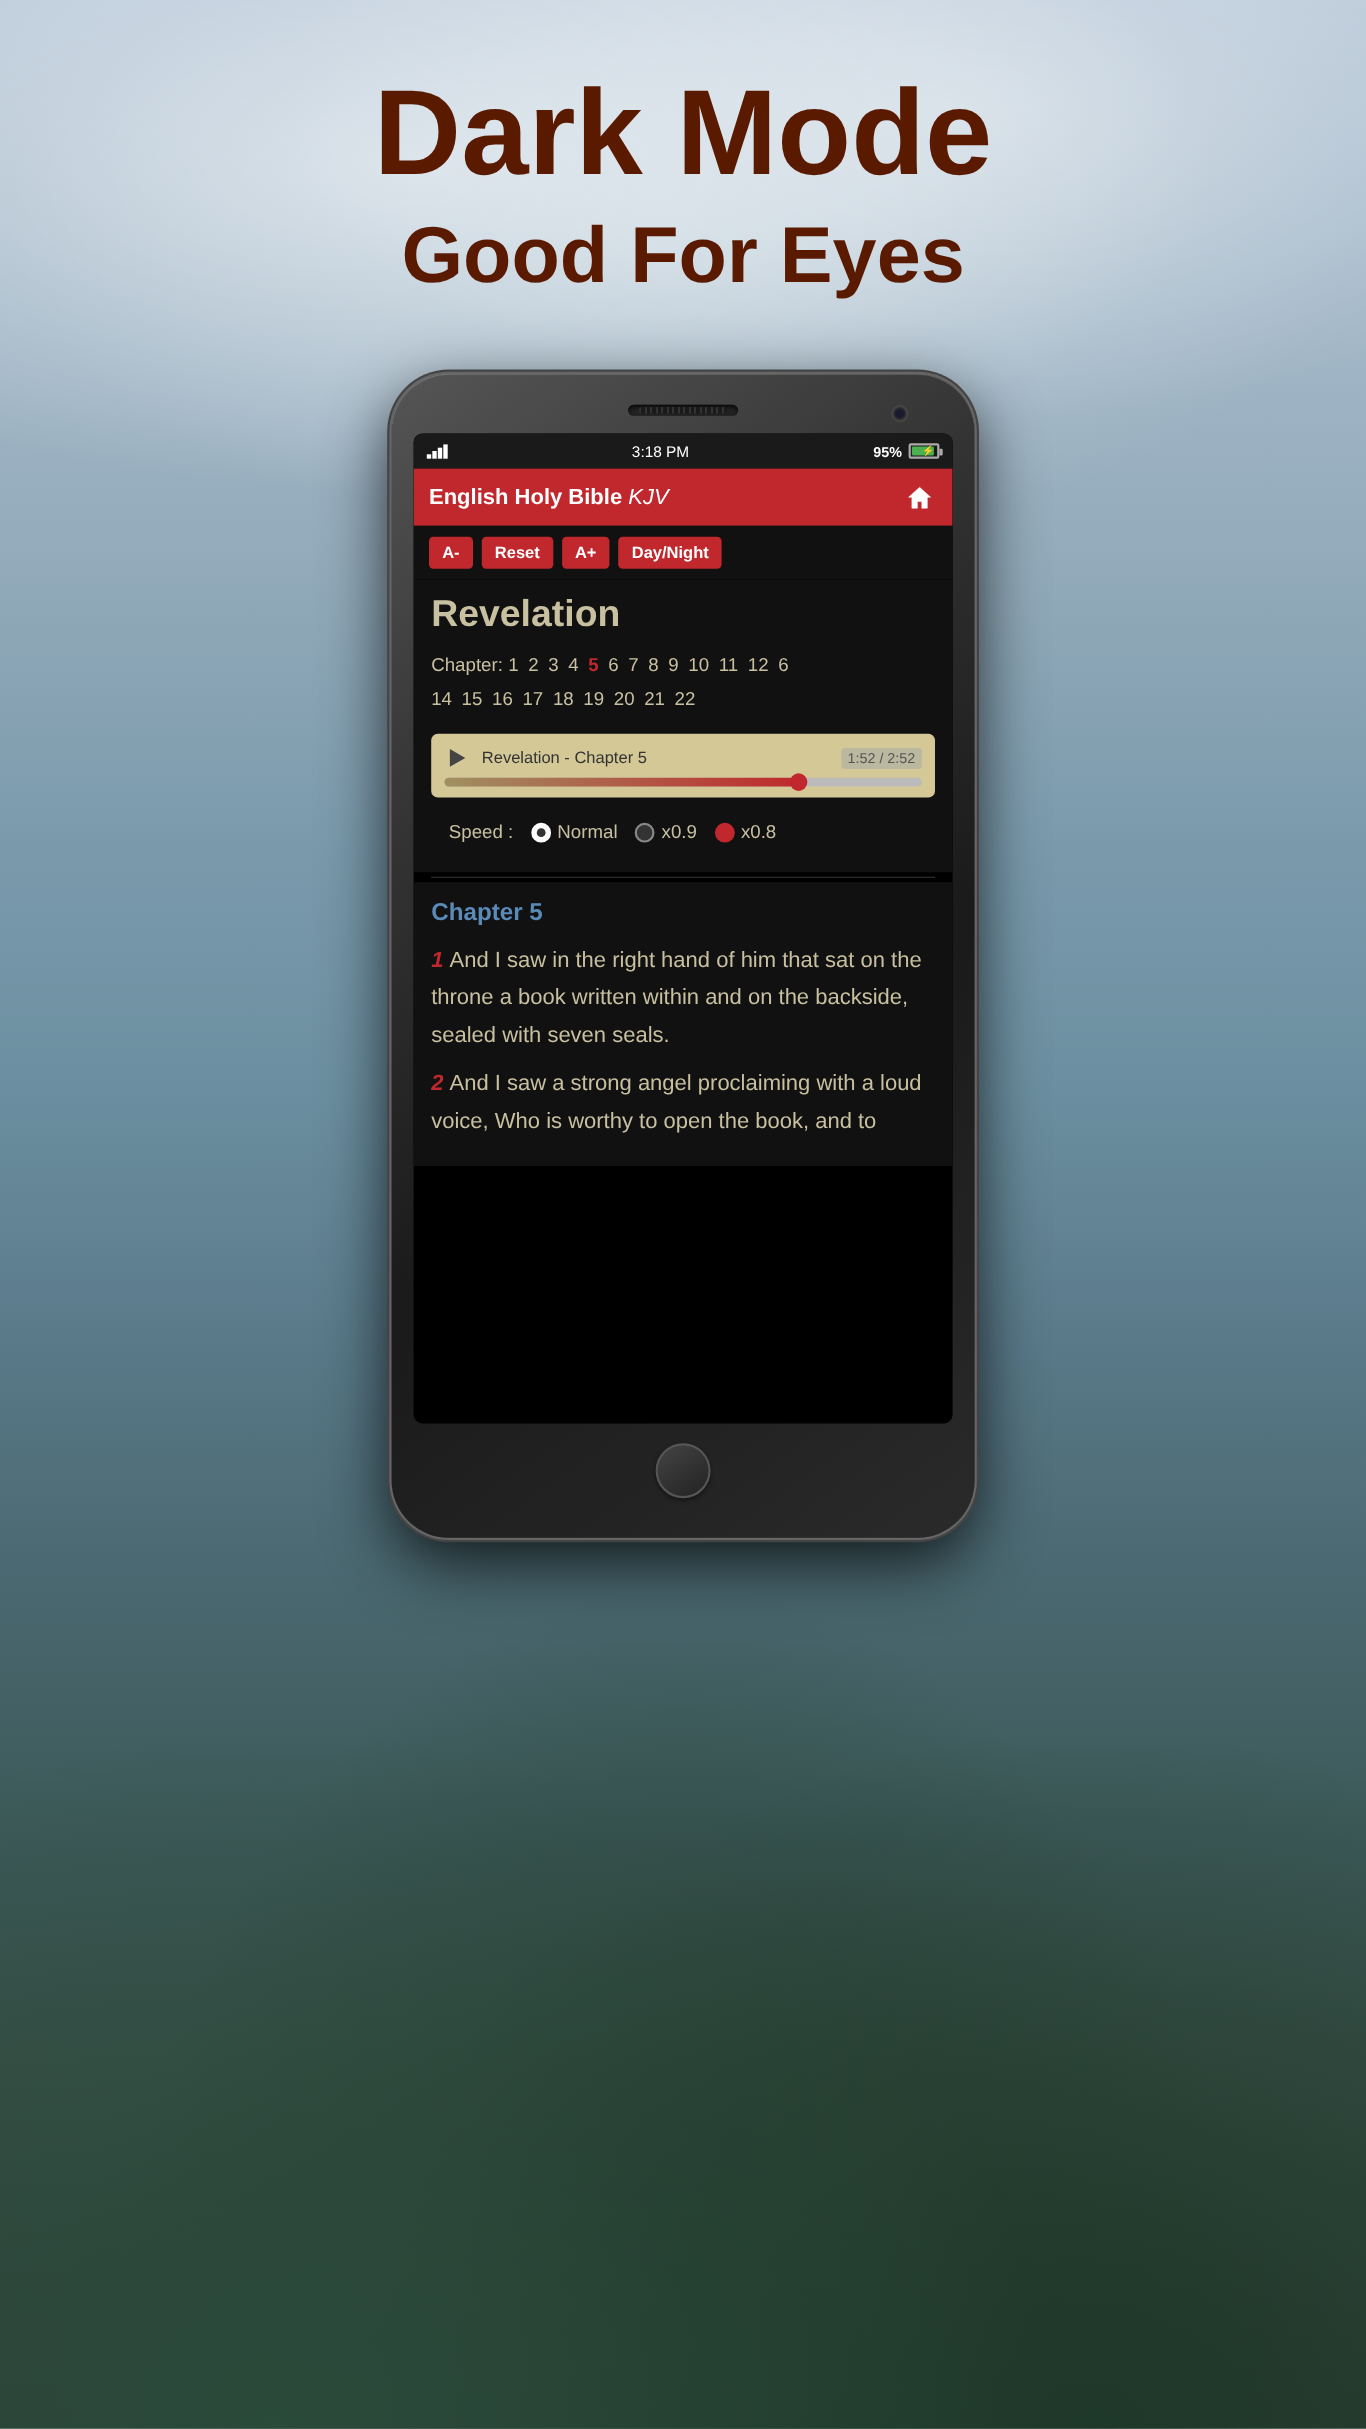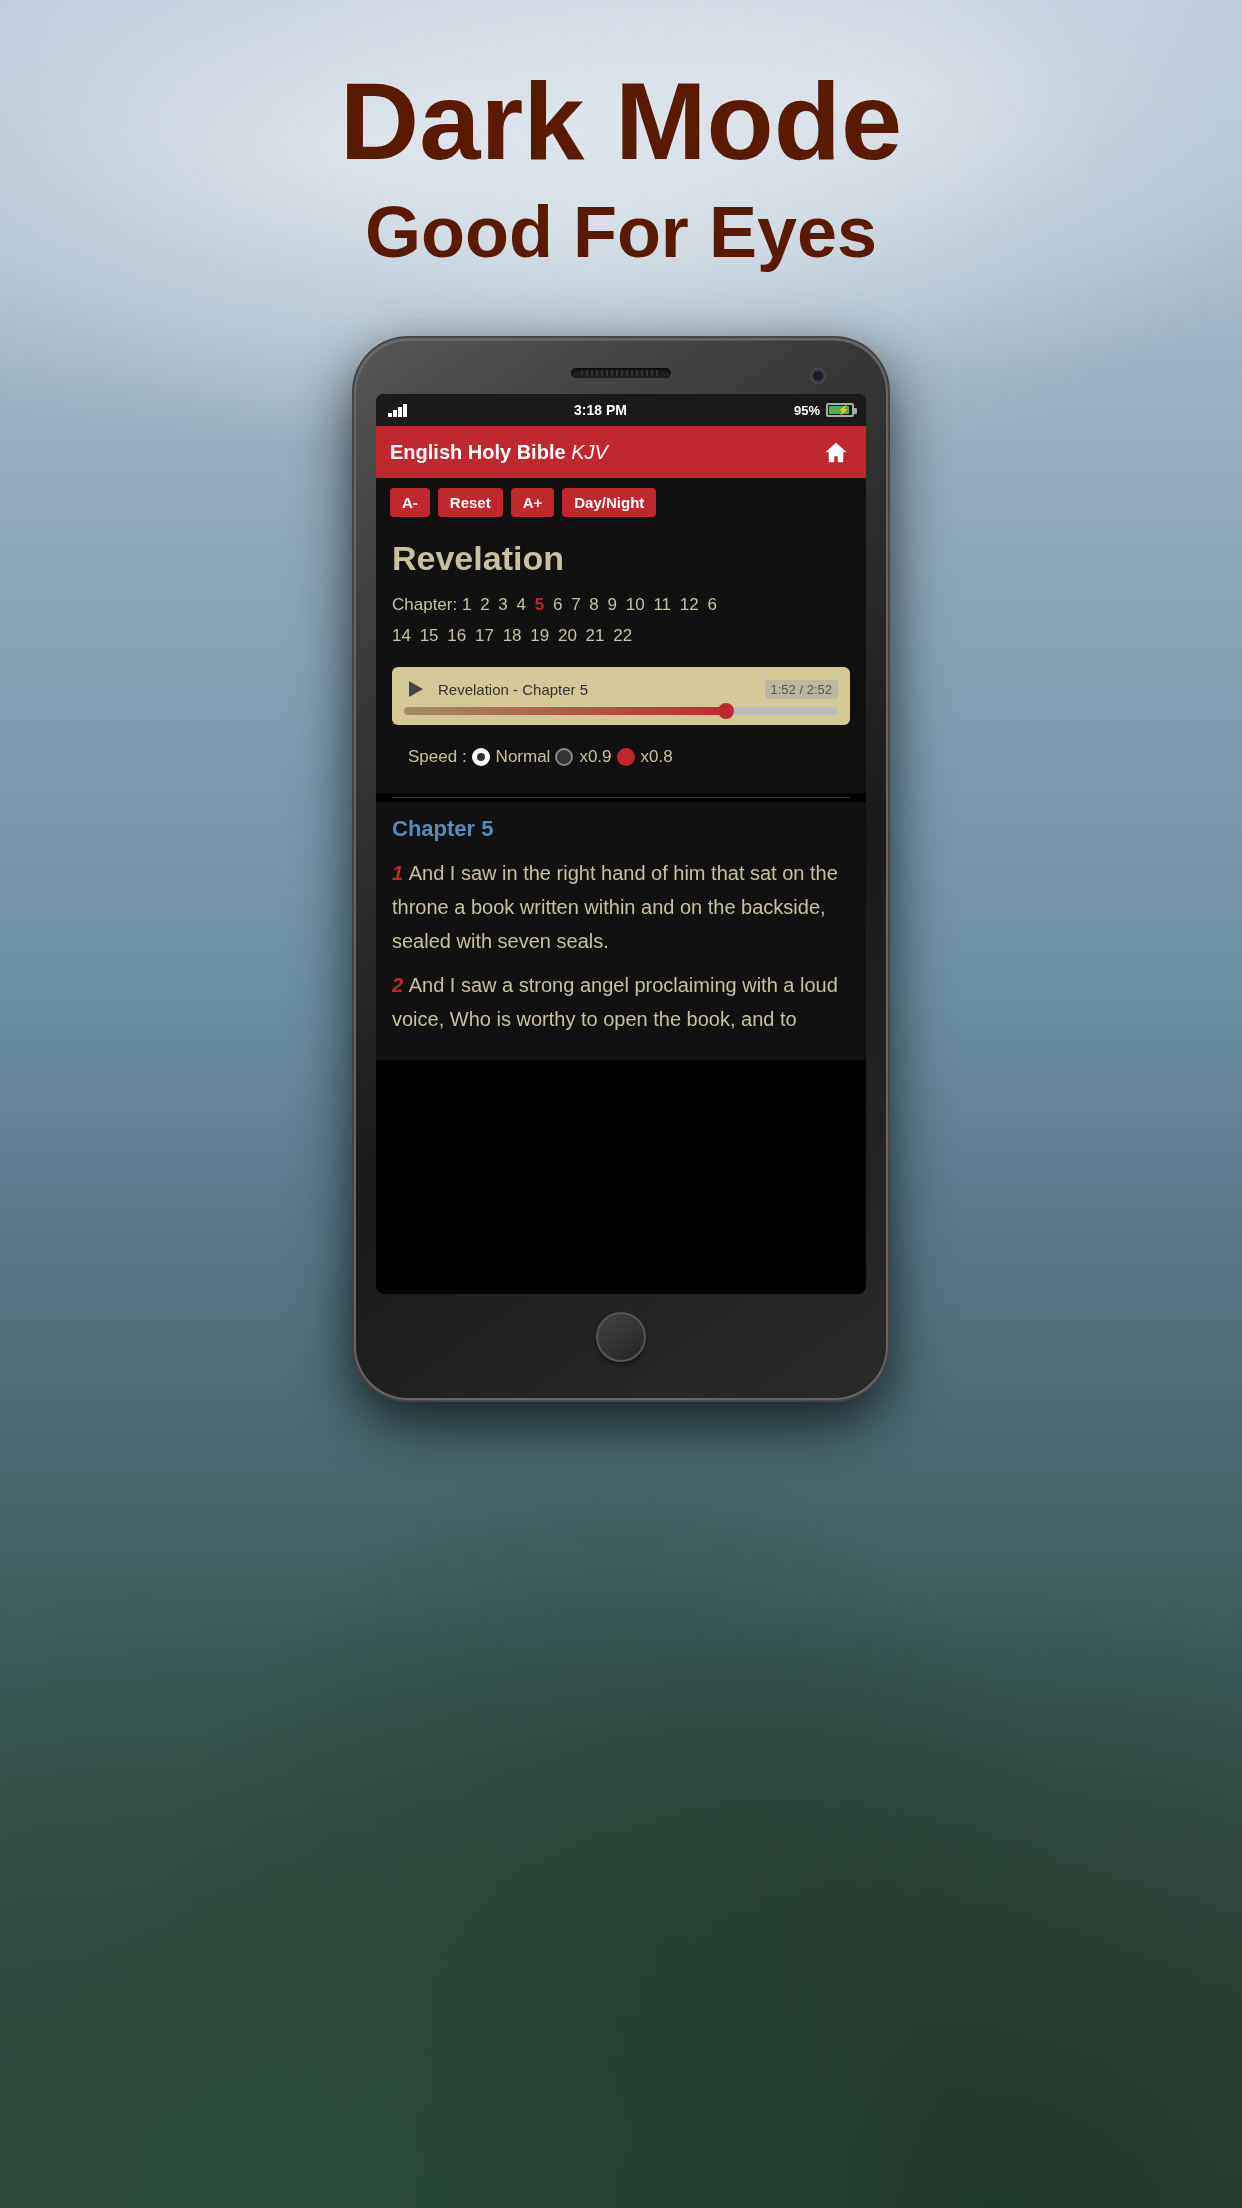--- a/index.html
+++ b/index.html
@@ -157,21 +157,21 @@
       gap: 1px;
     }
     .status-signal span {
       background: #fff;
       display: inline-block;
       width: 4px;
     }
 
     .status-time {
       font-size: 14px;
-      font-weight: 700;
+      font-weight: 400;
     }
 
     .status-right {
       display: flex;
       align-items: center;
       gap: 6px;
       font-size: 13px;
       font-weight: bold;
     }
 
@@ -359,21 +359,21 @@
       background: #c0282d;
       border-radius: 50%;
     }
 
     
     .speed-bar {
       background: #111;
       padding: 8px 16px 14px;
       display: flex;
       align-items: center;
-      gap: 5px;
+      gap: 16px;
     }
 
     .speed-label {
       color: #c8c0a0;
       font-size: 17px;
     }
 
     .speed-option {
       display: flex;
       align-items: center;

